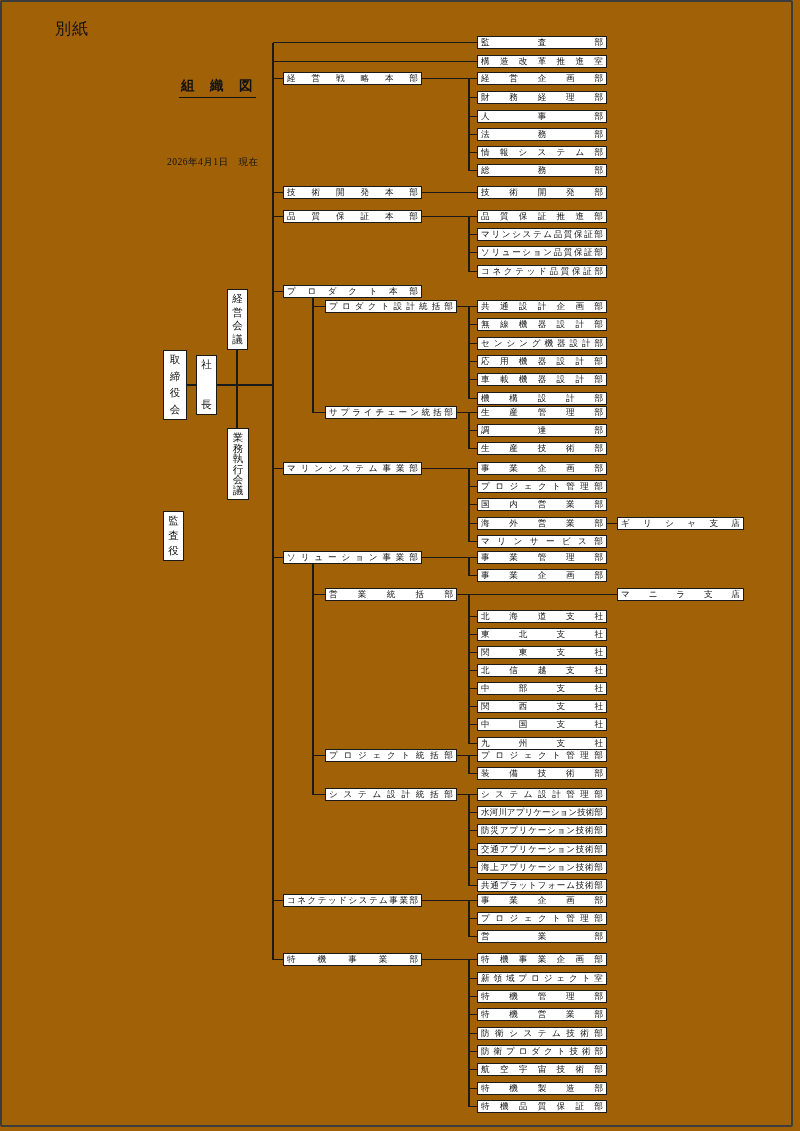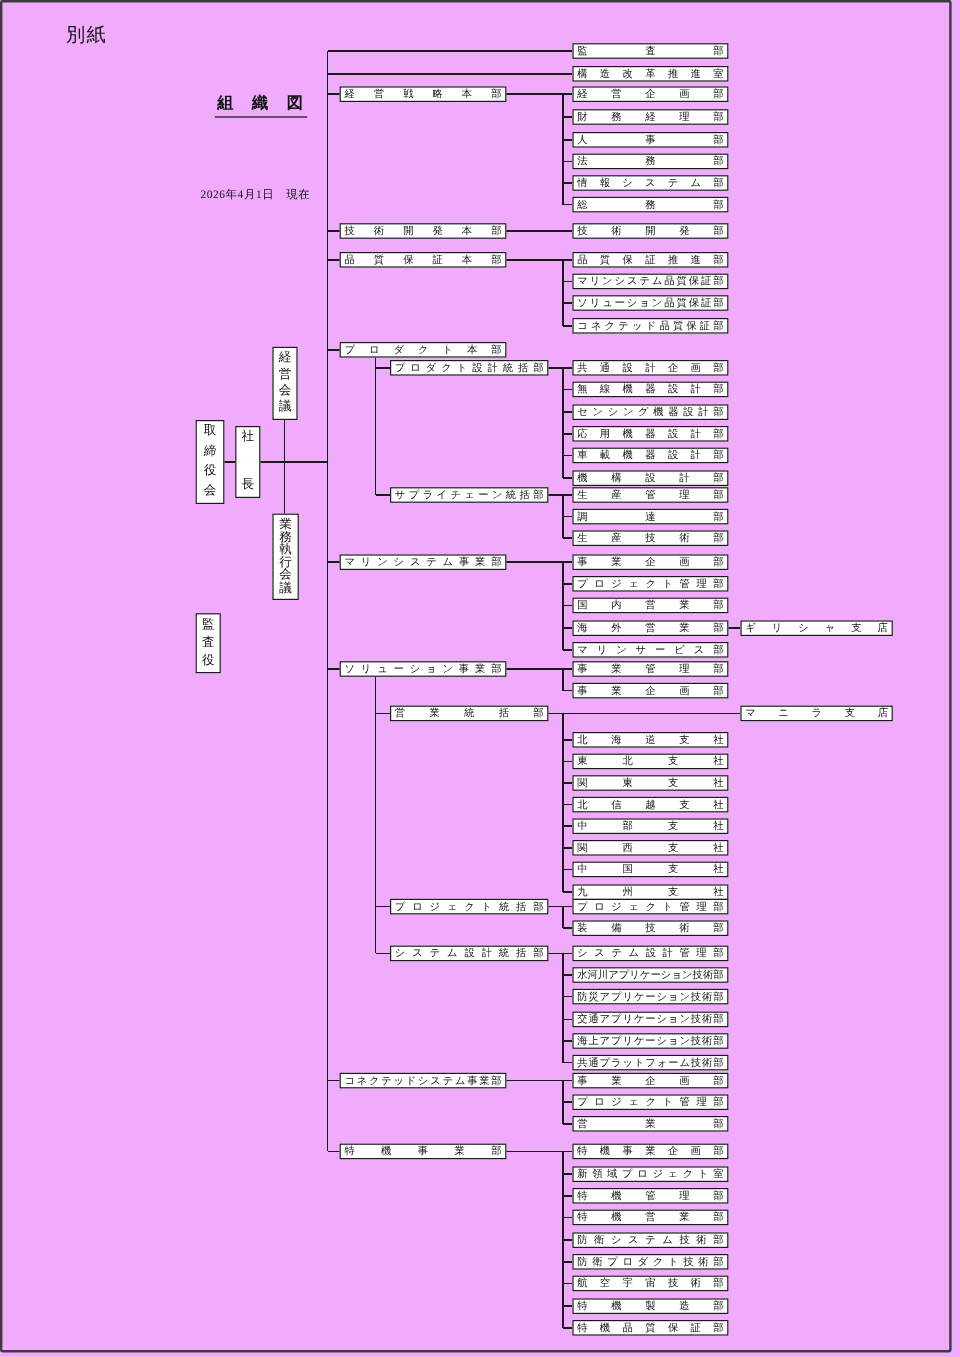--- a/index.html
+++ b/index.html
@@ -1,17 +1,17 @@
 <!DOCTYPE html>
 <html><head>
 <meta charset="utf-8">
 <style>
   html,body{margin:0;padding:0;background:#ffffff;}
   .page{
-    position:relative;width:800px;height:1131px;background:#f0abfc;
+    position:relative;width:800px;height:1131px;background:#a16207;
     font-family:"Liberation Serif",serif;color:#111;overflow:hidden;
   }
   .page-border{
     position:absolute;left:0px;top:0px;width:789px;height:1123px;
     border:2px solid #3c3c3c;border-radius:2px;pointer-events:none;
   }
   .attachment{position:absolute;left:55px;top:19px;font-size:16px;letter-spacing:1px;font-weight:500;}
   .title{
     position:absolute;left:179px;top:77px;font-size:13.5px;font-weight:bold;
     border-bottom:1.4px solid #111;padding:0 2px 2px 2px;letter-spacing:1px;

